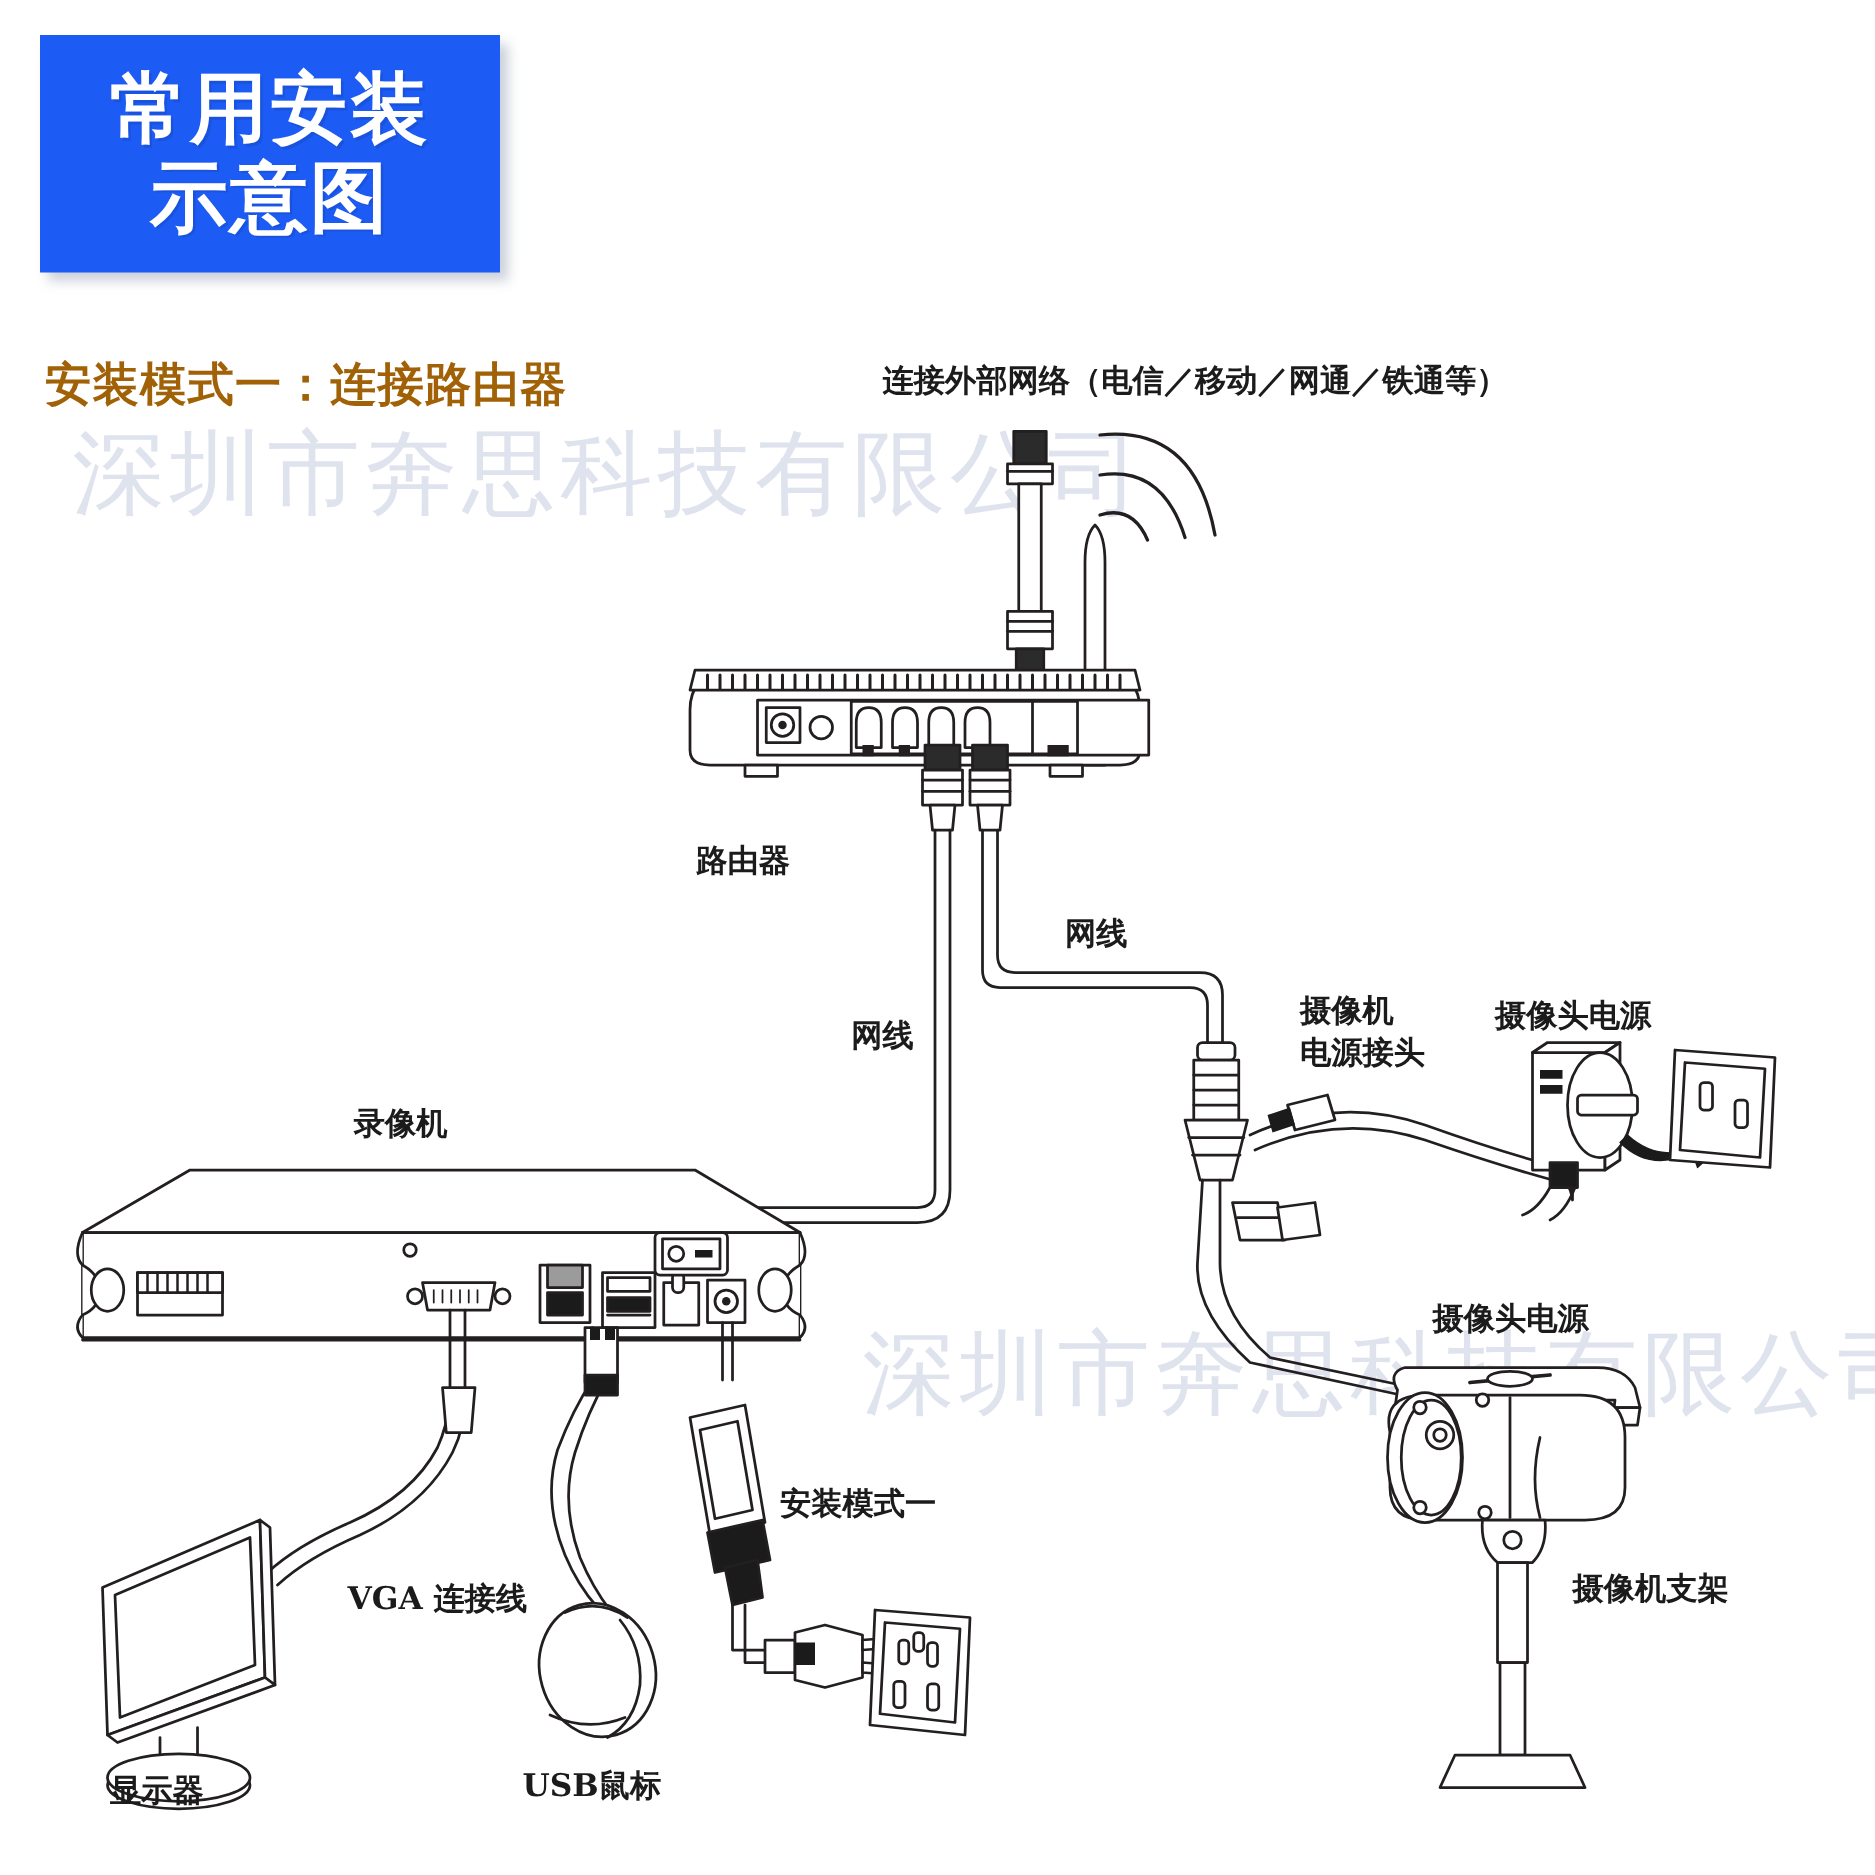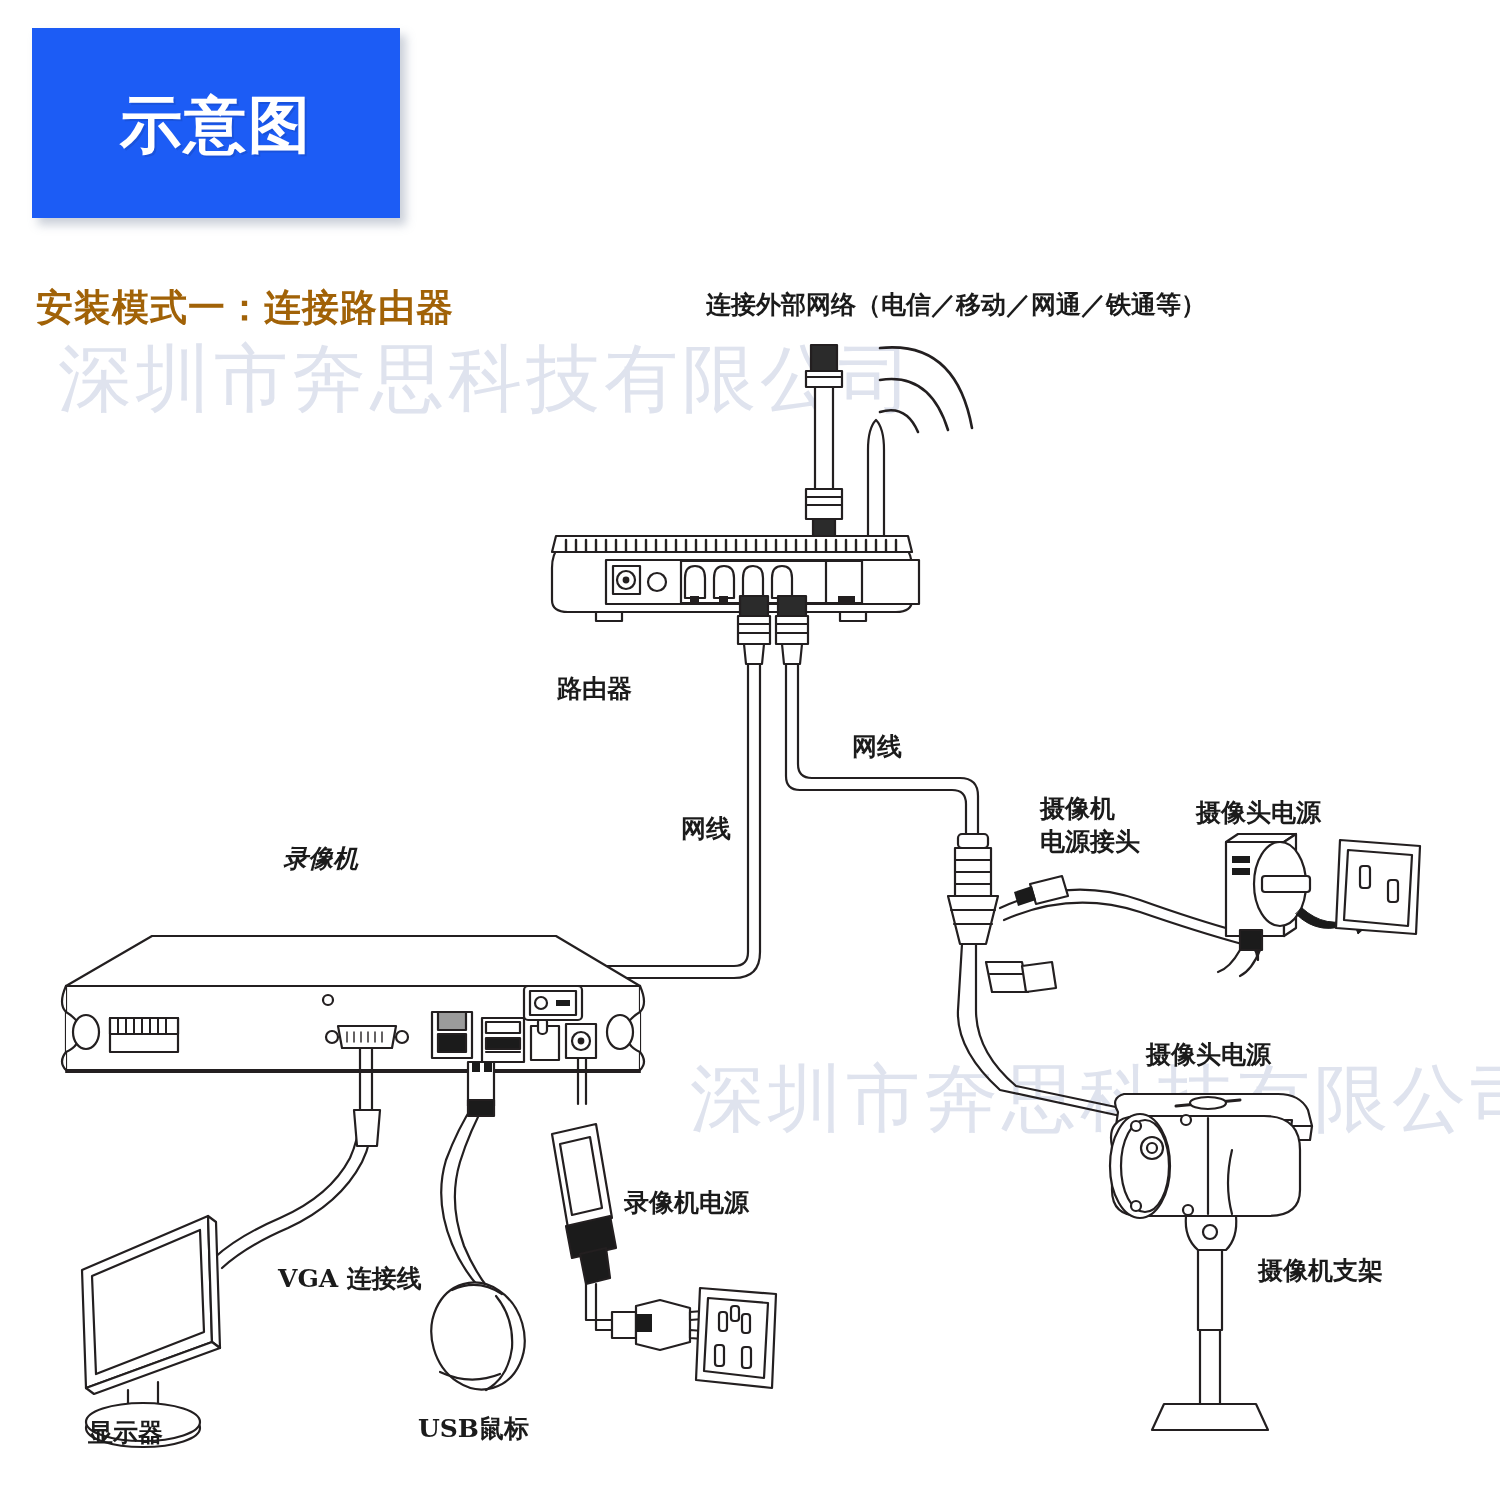--- a/index.html
+++ b/index.html
@@ -48,20 +48,21 @@
     font-weight:bold;font-size:25px;line-height:1.32;
   }
   svg{position:absolute;left:0;top:0;overflow:visible;}
 </style>
 </head>
 <body>
 
 <div id="stage">
 
   <div class="badge">
+    <span class="l1">常用安装</span>
     <span class="l2">示意图</span>
   </div>
 
   <div class="subtitle">安装模式一：连接路由器</div>
 
   <div class="wm wm1">深圳市奔思科技有限公司</div>
   <div class="wm wm2">深圳市奔思科技有限公司</div>
 
   <svg width="1500" height="1500" viewBox="0 0 1500 1500">
     <g fill="none" stroke="#231f20" stroke-width="2.2" stroke-linejoin="round" stroke-linecap="round">
@@ -409,22 +410,22 @@
         <path d="M1164 1404 L1256 1404 L1268 1430 L1152 1430 Z" fill="#fff"></path>
       </g>
 
     </g>
   </svg>
 
   <div class="lbl" style="left:706px;top:288px;">连接外部网络（电信／移动／网通／铁通等）</div>
   <div class="lbl" style="left:557px;top:636px;margin-top:36px;">路由器</div>
   <div class="lbl" style="left:852px;top:730px;">网线</div>
   <div class="lbl" style="left:681px;top:812px;">网线</div>
-  <div class="lbl" style="left:283px;top:842px;font-style:italic;">录像机</div>
-  <div class="lbl" style="left:624px;top:1186px;">录像机电源</div>
+  <div class="lbl" style="left:283px;top:882px;">录像机</div>
+  <div class="lbl" style="left:624px;top:1186px;">安装模式一</div>
   <div class="lbl" style="left:278px;top:1262px;">VGA 连接线</div>
   <div class="lbl" style="left:88px;top:1416px;">显示器</div>
   <div class="lbl" style="left:418px;top:1412px;">USB鼠标</div>
   <div class="lbl" style="left:1040px;top:792px;">
     <div>摄像机</div>
     <div>电源接头</div>
   </div>
   <div class="lbl" style="left:1196px;top:796px;">摄像头电源</div>
   <div class="lbl" style="left:1146px;top:1038px;">摄像头电源</div>
   <div class="lbl" style="left:1258px;top:1254px;text-align:center;">摄像机支架</div>

